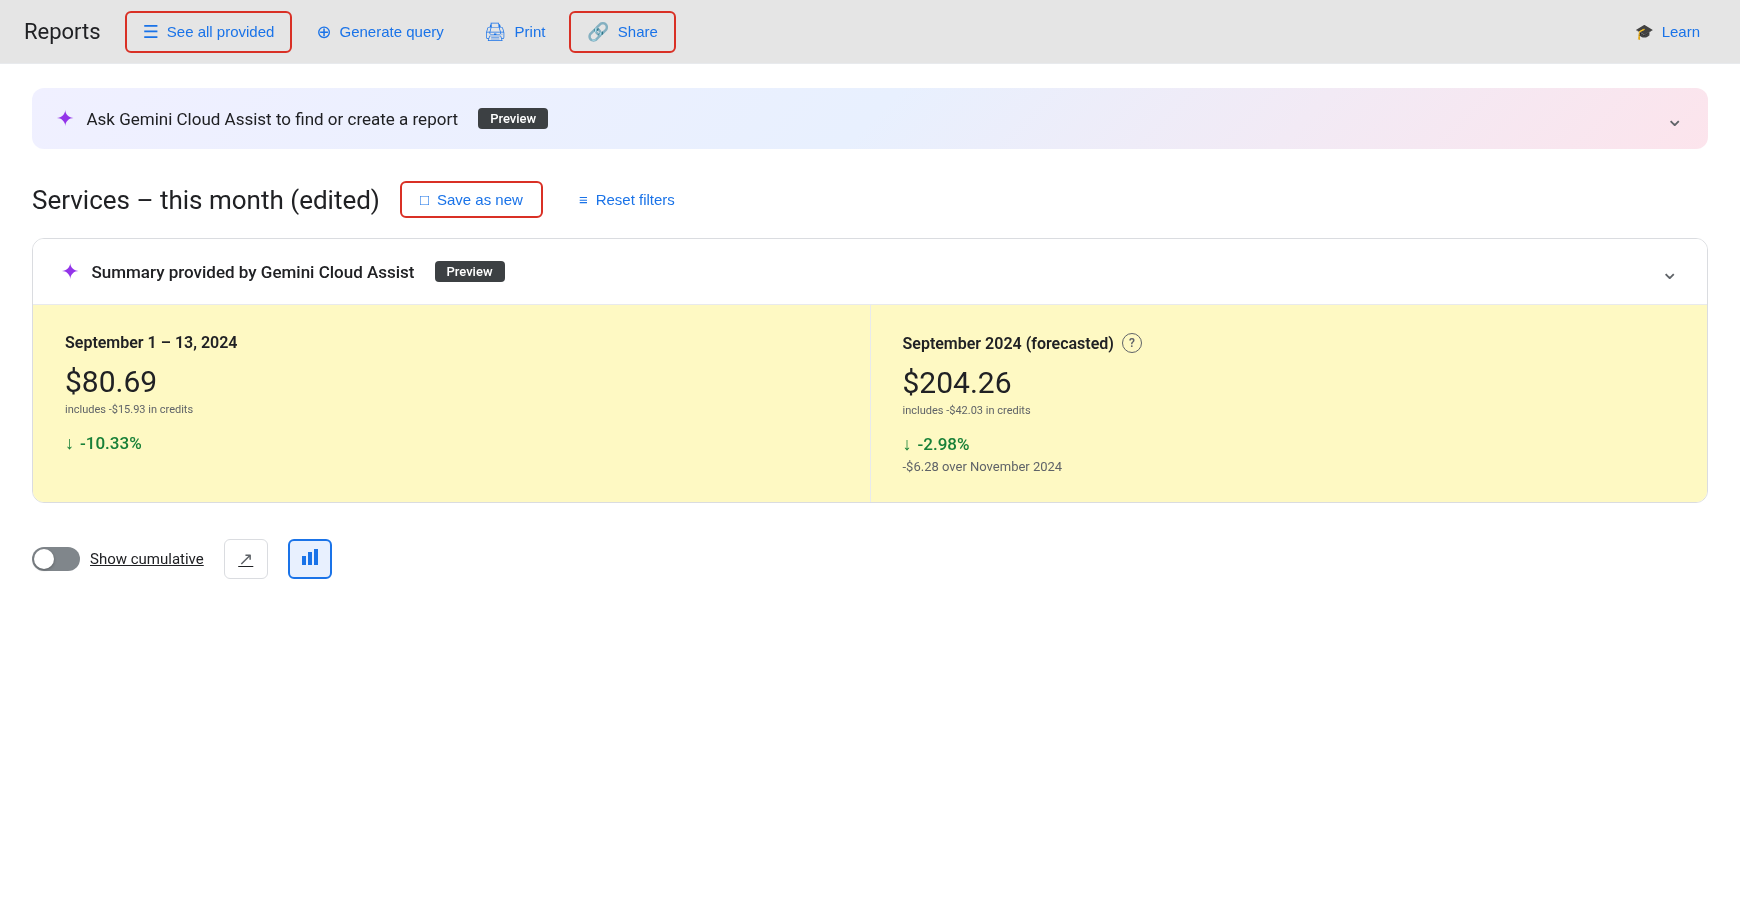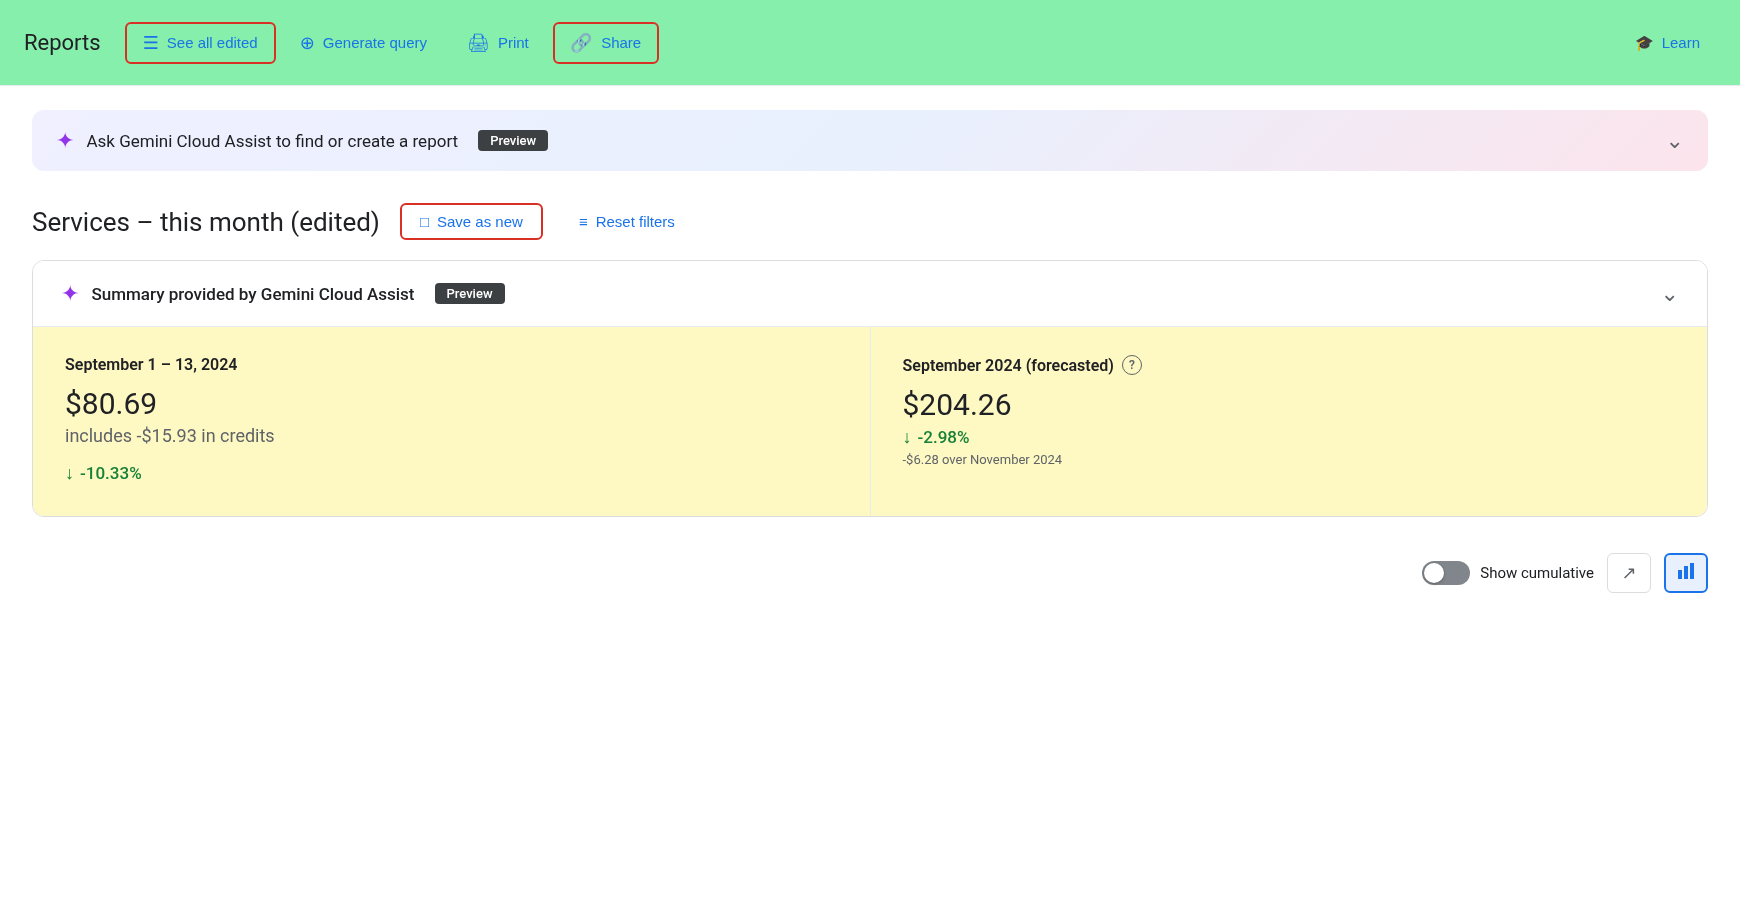--- a/index.html
+++ b/index.html
@@ -11,23 +11,23 @@
       width: 1740px;
       min-height: 920px;
       overflow-x: hidden;
     }
 
     
     .top-nav {
       display: flex;
       align-items: center;
       padding: 0 24px;
-      height: 86px;
+      height: 64px;
       border-bottom: 1px solid #e8eaed;
-      background: #86efac;
+      background: #e5e5e5;
       gap: 8px;
     }
     .top-nav-title {
       font-size: 22px;
       font-weight: 400;
       color: #202124;
       margin-right: 16px;
       white-space: nowrap;
     }
     .nav-btn {
@@ -208,21 +208,21 @@
       font-weight: 600;
       cursor: pointer;
     }
     .summary-amount {
       font-size: 30px;
       font-weight: 400;
       color: #202124;
       margin-bottom: 4px;
     }
     .summary-credits {
-      font-size: 18px;
+      font-size: 11px;
       color: #5f6368;
       margin-bottom: 16px;
     }
     .summary-change {
       display: flex;
       align-items: center;
       gap: 6px;
       font-size: 17px;
       font-weight: 500;
       color: #188038;
@@ -234,24 +234,24 @@
     }
     .down-arrow {
       color: #188038;
       font-size: 18px;
     }
 
     
     .bottom-controls {
       display: flex;
       align-items: center;
-      justify-content: flex-end;
-      gap: 13px;
+      gap: 20px;
       padding: 12px 0;
       margin-top: 8px;
+      text-decoration: underline;
     }
     .show-cumulative {
       display: flex;
       align-items: center;
       gap: 10px;
       font-size: 15px;
       color: #202124;
       font-weight: 400;
     }
     .toggle-track {
@@ -293,21 +293,21 @@
     }
   </style>
 </head>
 <body>
 
 <nav class="top-nav">
   <span class="top-nav-title">Reports</span>
 
   <button class="nav-btn outlined">
     <span class="nav-btn-icon">☰</span>
-    <span>See all edited</span>
+    <span>See all provided</span>
   </button>
 
   <button class="nav-btn">
     <span class="nav-btn-icon">⊕</span>
     <span>Generate query</span>
   </button>
 
   <button class="nav-btn">
     <span class="nav-btn-icon">🖨</span>
     <span>Print</span>
@@ -370,20 +370,21 @@
           <span>-10.33%</span>
         </div>
       </div>
 
       <div class="summary-col">
         <div class="summary-period">
           <span>September 2024 (forecasted)</span>
           <span class="info-icon">?</span>
         </div>
         <div class="summary-amount">$204.26</div>
+        <div class="summary-credits">includes -$42.03 in credits</div>
         <div class="summary-change">
           <span class="down-arrow">↓</span>
           <span>-2.98%</span>
         </div>
         <div class="summary-change-desc">-$6.28 over November 2024</div>
       </div>
     </div>
   </div>
 
   <div class="bottom-controls">

